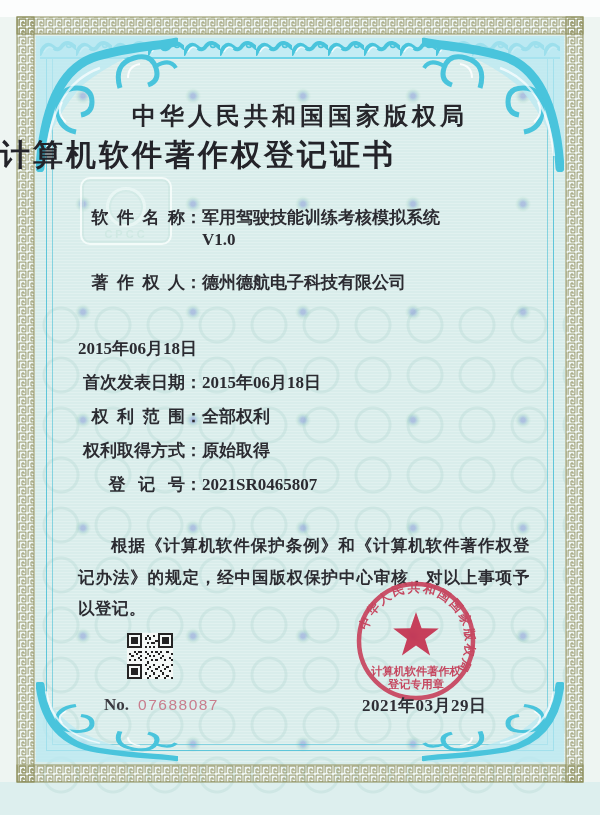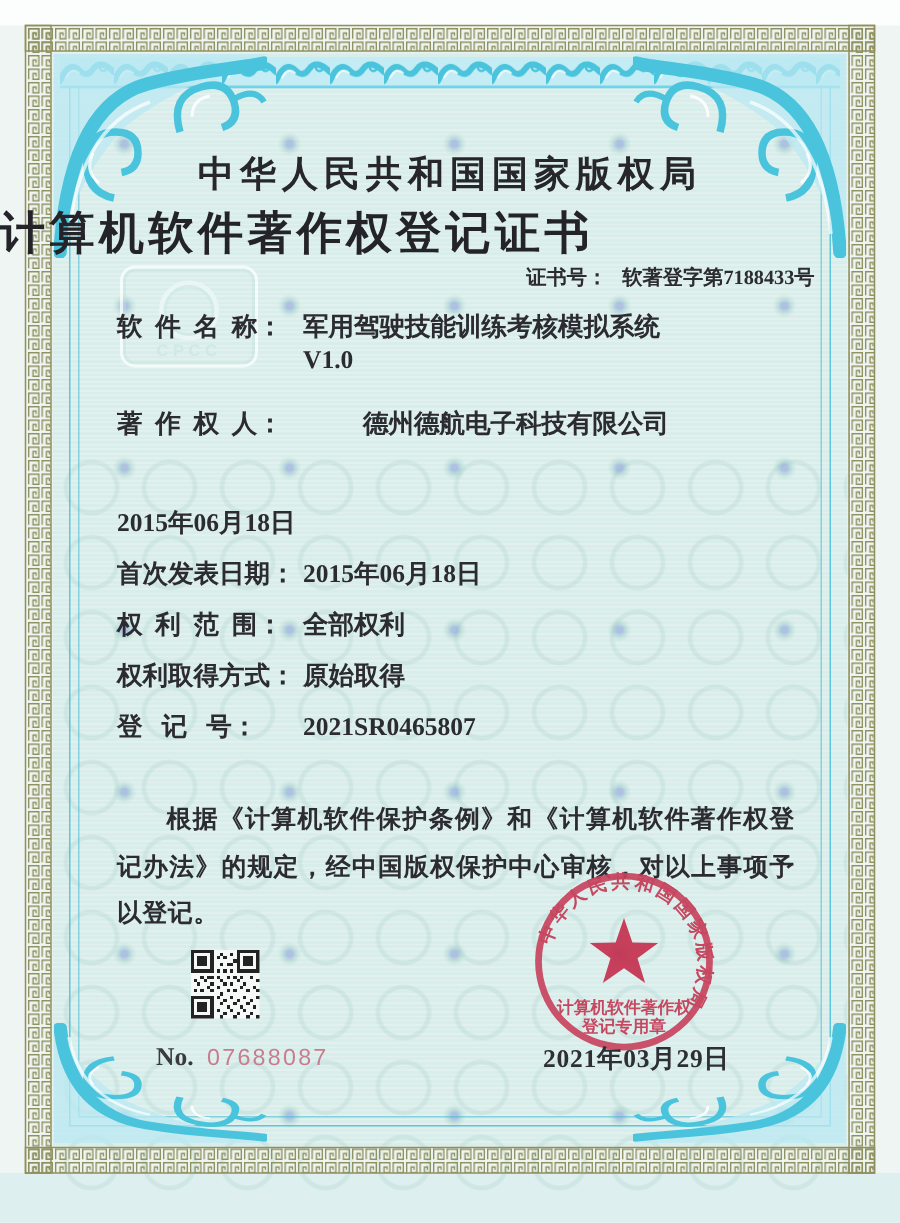--- a/index.html
+++ b/index.html
@@ -55,24 +55,24 @@
   
   .authority{position:absolute;left:0;top:100px;width:100%;text-align:center;
     font-size:24px;font-weight:700;letter-spacing:4px;color:#26262b;}
   .main-title{position:absolute;left:0;top:135px;width:100%;
     font-size:30px;font-weight:700;letter-spacing:3px;color:#232329;}
   .certno{position:absolute;right:57px;top:176px;font-size:13.5px;font-weight:700;color:var(--text-dark);}
   .certno .lbl{margin-right:10px;}
 
   .fields{position:absolute;left:78px;top:207px;width:460px;}
   .frow{display:flex;align-items:flex-start;font-size:17px;font-weight:700;color:var(--text-dark);line-height:22px;}
-  .f-label{white-space:pre;width:124px;flex:0 0 124px;}
+  .f-label{white-space:pre;width:124px;flex:0 0 124px;text-align:right;}
   .f-value{white-space:pre-line;}
   .frow.r1{margin-bottom:21px;}
-  .frow.r2{margin-bottom:44px;gap:40px;}
+  .frow.r2{margin-bottom:44px;}
   .frow.r3,.frow.r4,.frow.r5,.frow.r6{margin-bottom:12px;}
 
   .statement{position:absolute;left:78px;top:498px;width:452px;font-size:16.5px;font-weight:700;
     color:var(--text-dark);line-height:31.5px;text-indent:2em;text-align:justify;letter-spacing:.5px;margin-top:32px;}
 
   .qr{position:absolute;left:127px;top:633px;width:46px;height:46px;}
   .serial{position:absolute;left:104px;top:695px;font-size:17px;color:#3a3a40;}
   .serial .no{font-weight:700;margin-right:9px;}
   .serial .num{font-family:"Liberation Sans",sans-serif;font-size:15.5px;letter-spacing:1.5px;color:var(--serial-pink);}
 
@@ -147,23 +147,20 @@
         <use href="#flourish"></use>
       </svg></div>
 
   <div class="ghost">
     <div class="swirl"></div>
     <div class="cpcc">CPCC</div>
   </div>
 
   <div class="authority">中华人民共和国国家版权局</div>
   <div class="main-title">计算机软件著作权登记证书</div>
-  <div class="certno">
-    <span class="lbl">证书号：</span><span>软著登字第7188433号</span>
-  </div>
 
   <div class="fields">
     <div class="frow r1">
       <span class="f-label">软  件  名  称：</span>
       <span class="f-value">军用驾驶技能训练考核模拟系统
 V1.0</span>
     </div>
     <div class="frow r2">
       <span class="f-label">著  作  权  人：</span>
       <span class="f-value">德州德航电子科技有限公司</span>

